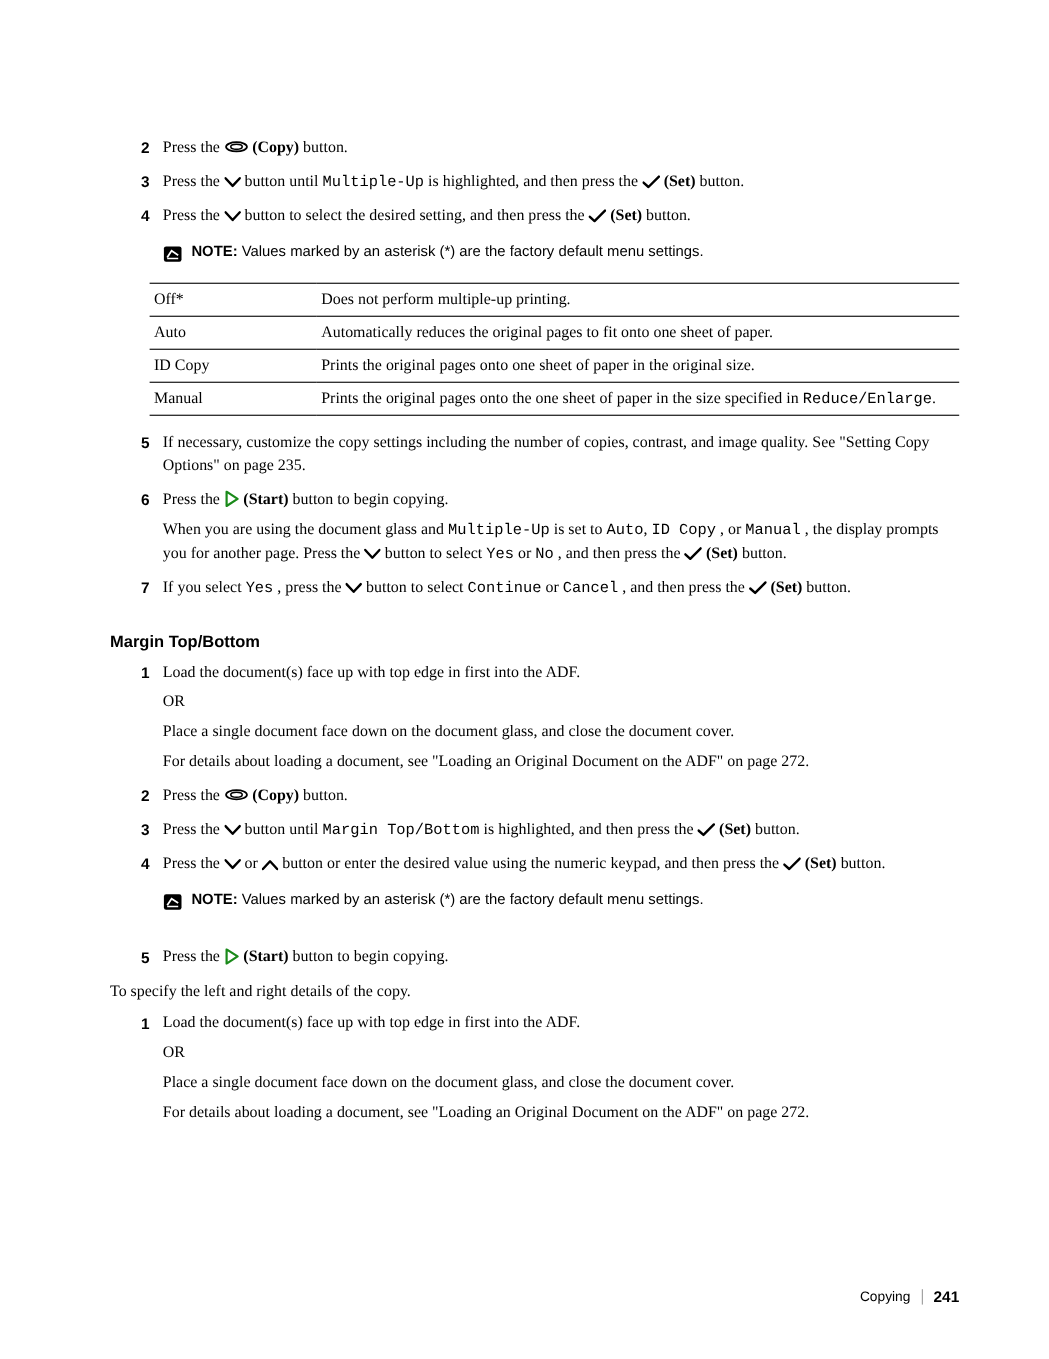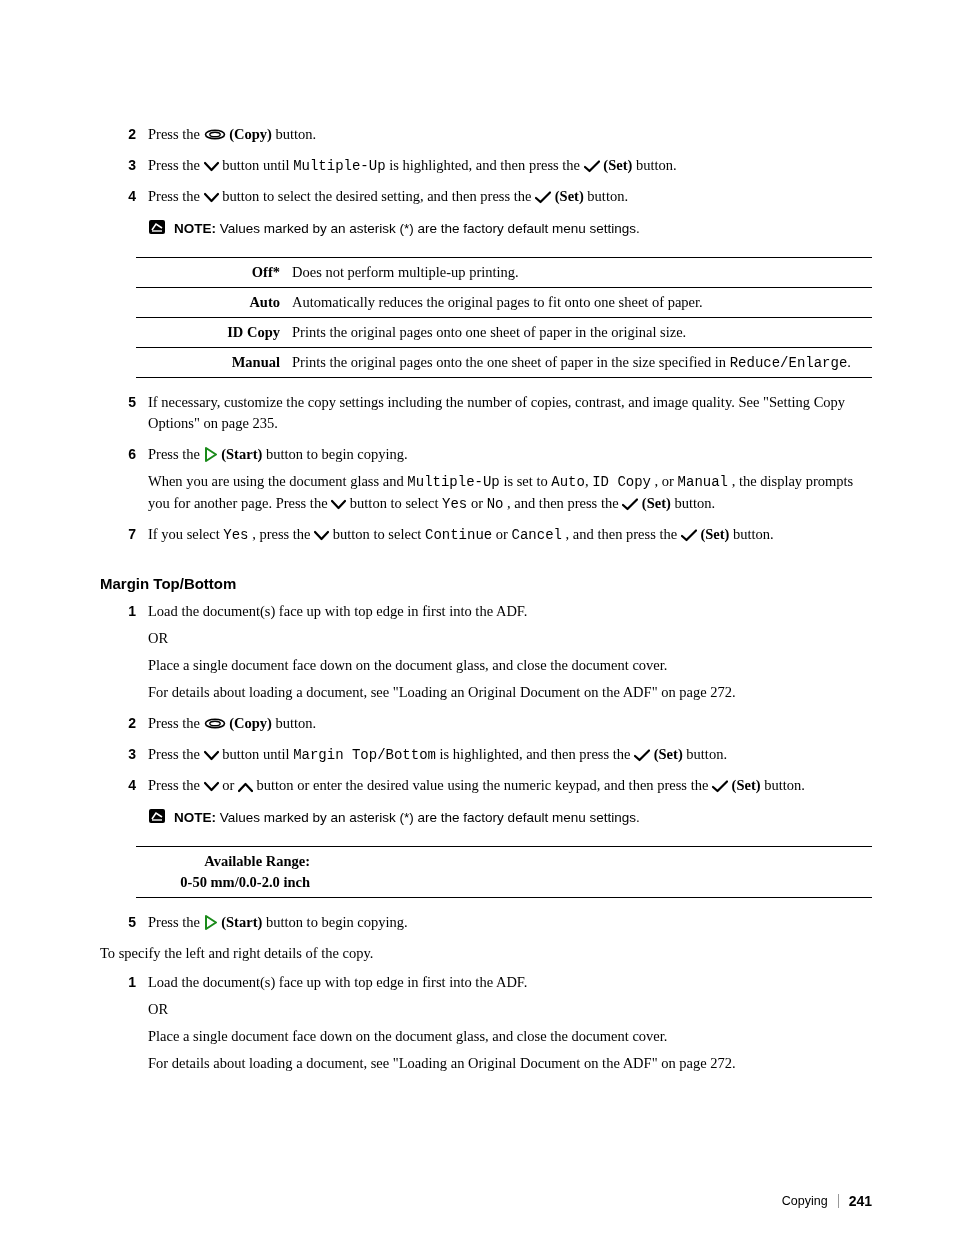--- a/index.html
+++ b/index.html
@@ -30,52 +30,52 @@
     flex: 0 0 36px;
     text-align: right;
     padding-right: 12px;
     font-family: Arial, Helvetica, sans-serif;
     font-weight: bold;
     font-size: 14px;
   }
   .ol-step .body { flex: 1; }
   .ol-step .body p { margin: 0 0 6px 0; }
 
-  .note-row { display: flex; align-items: flex-start; margin: 6px 0 2px 48px; }
+  .note-row { display: flex; align-items: flex-end; margin: 6px 0 2px 48px; }
   .note-row .note-text {
     font-family: Arial, Helvetica, sans-serif;
     font-size: 13.5px;
   }
   .note-row .note-text .lbl { font-weight: bold; }
 
   table.opts {
     border-collapse: collapse;
     margin: 18px 0 14px 36px;
     width: calc(100% - 36px);
     font-size: 14.5px;
   }
   table.opts td {
     border-top: 1px solid #000;
     border-bottom: 1px solid #000;
     padding: 4px 8px 4px 4px;
     vertical-align: top;
   }
-  table.opts td.k { width: 140px; font-weight: bold; text-align: right; }
+  table.opts td.k { width: 140px; font-weight: normal; }
 
   h3.section {
     font-family: Arial, Helvetica, sans-serif;
     font-weight: bold;
     font-size: 15px;
     margin: 22px 0 6px 0;
   }
   p.lead { margin: 0 0 8px 0; }
 
   .footer {
     position: absolute;
-    bottom: 24px;
+    bottom: 46px;
     right: 82px;
     font-family: Arial, Helvetica, sans-serif;
     font-size: 12.5px;
     display: flex;
     align-items: center;
     gap: 10px;
   }
   .footer .divider { width:1px; height:14px; background:#999; display:inline-block; }
   .footer .pnum { font-weight: bold; font-size: 14px; }
 
@@ -322,25 +322,20 @@
           <path d="M4 12 L14 12" stroke="#fff" stroke-width="1.4"></path>
         </svg>
       </span>
     <span class="note-text">
       <span class="lbl">NOTE:</span><span> Values marked by an asterisk (*) are the factory default menu settings.</span>
     </span>
   </div>
 
   <table class="opts">
     <tbody>
-    <tr>
-      <td class="k" style="width:170px; white-space:pre-line;">Available Range:
-0-50 mm/0.0-2.0 inch</td>
-      <td></td>
-    </tr>
   </tbody>
     </table>
 
   <div class="ol-step">
     <div class="num">5</div>
     <div class="body">
       <p>
         <span>Press the </span>
         <span class="icon"><svg width="14" height="15" viewBox="0 0 14 15">
               <path d="M2 1 L12 7.5 L2 14 Z" fill="none" stroke="#1a8a1a" stroke-width="2" stroke-linejoin="round"></path>

